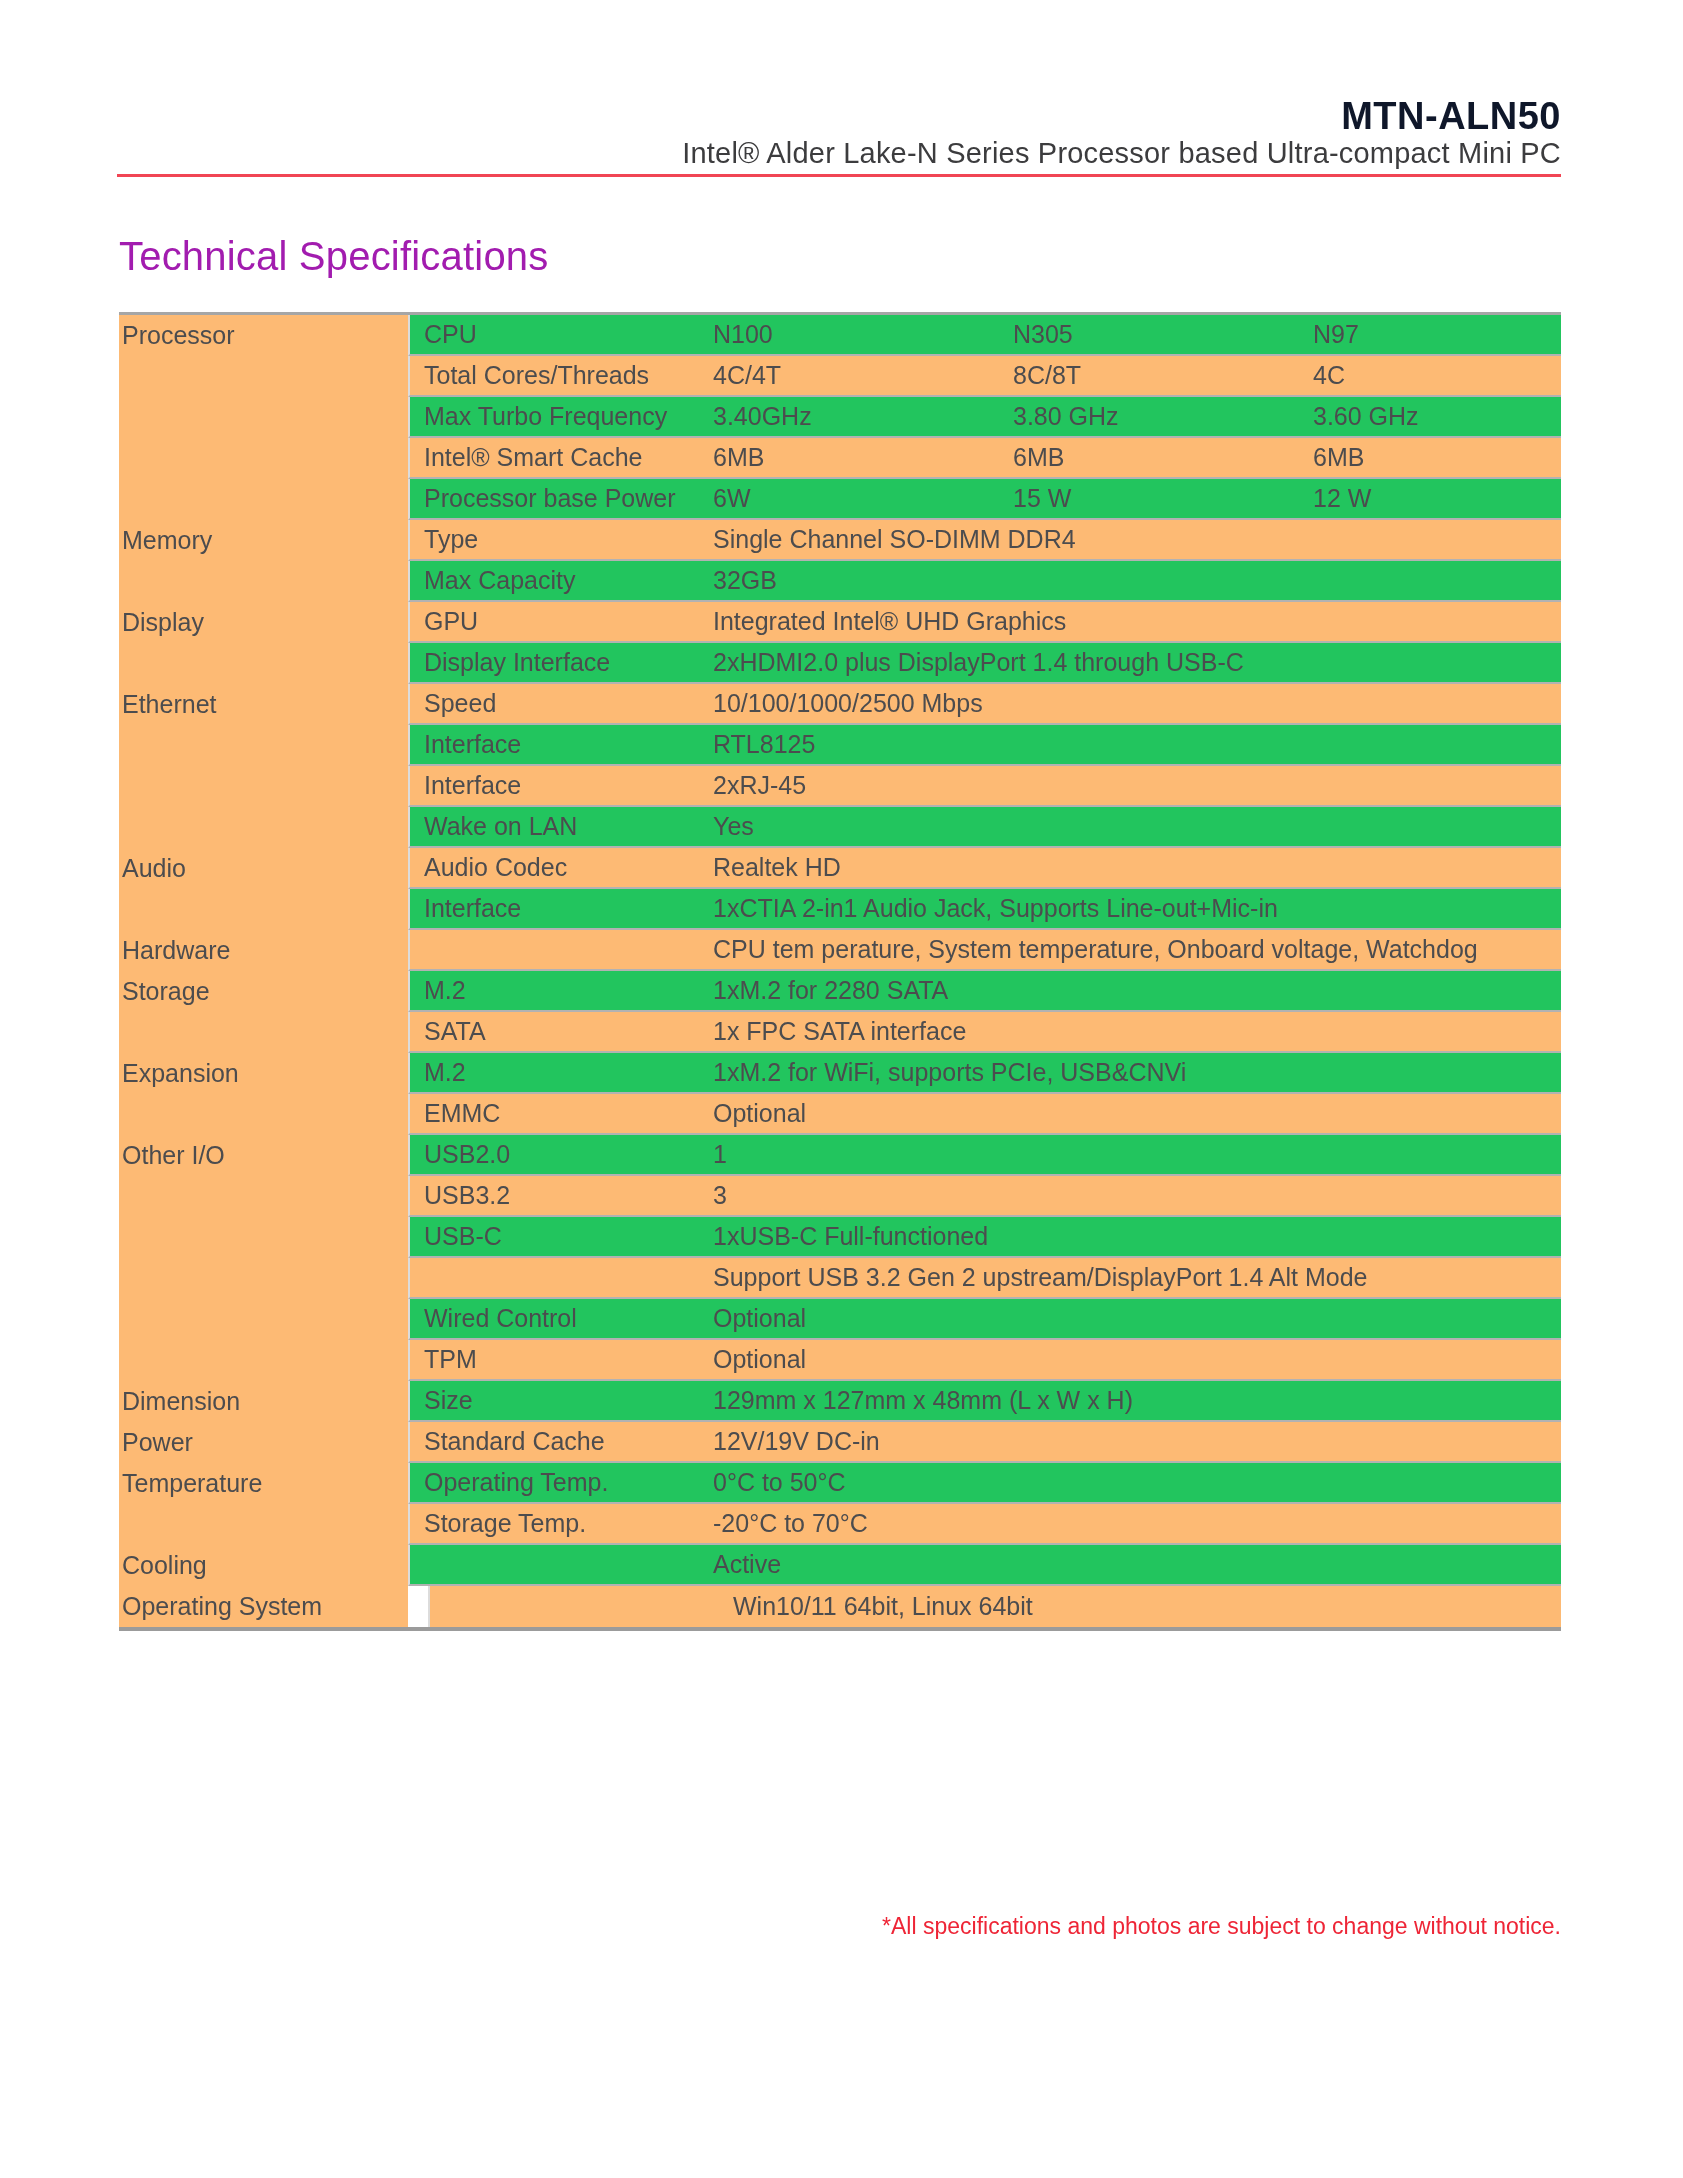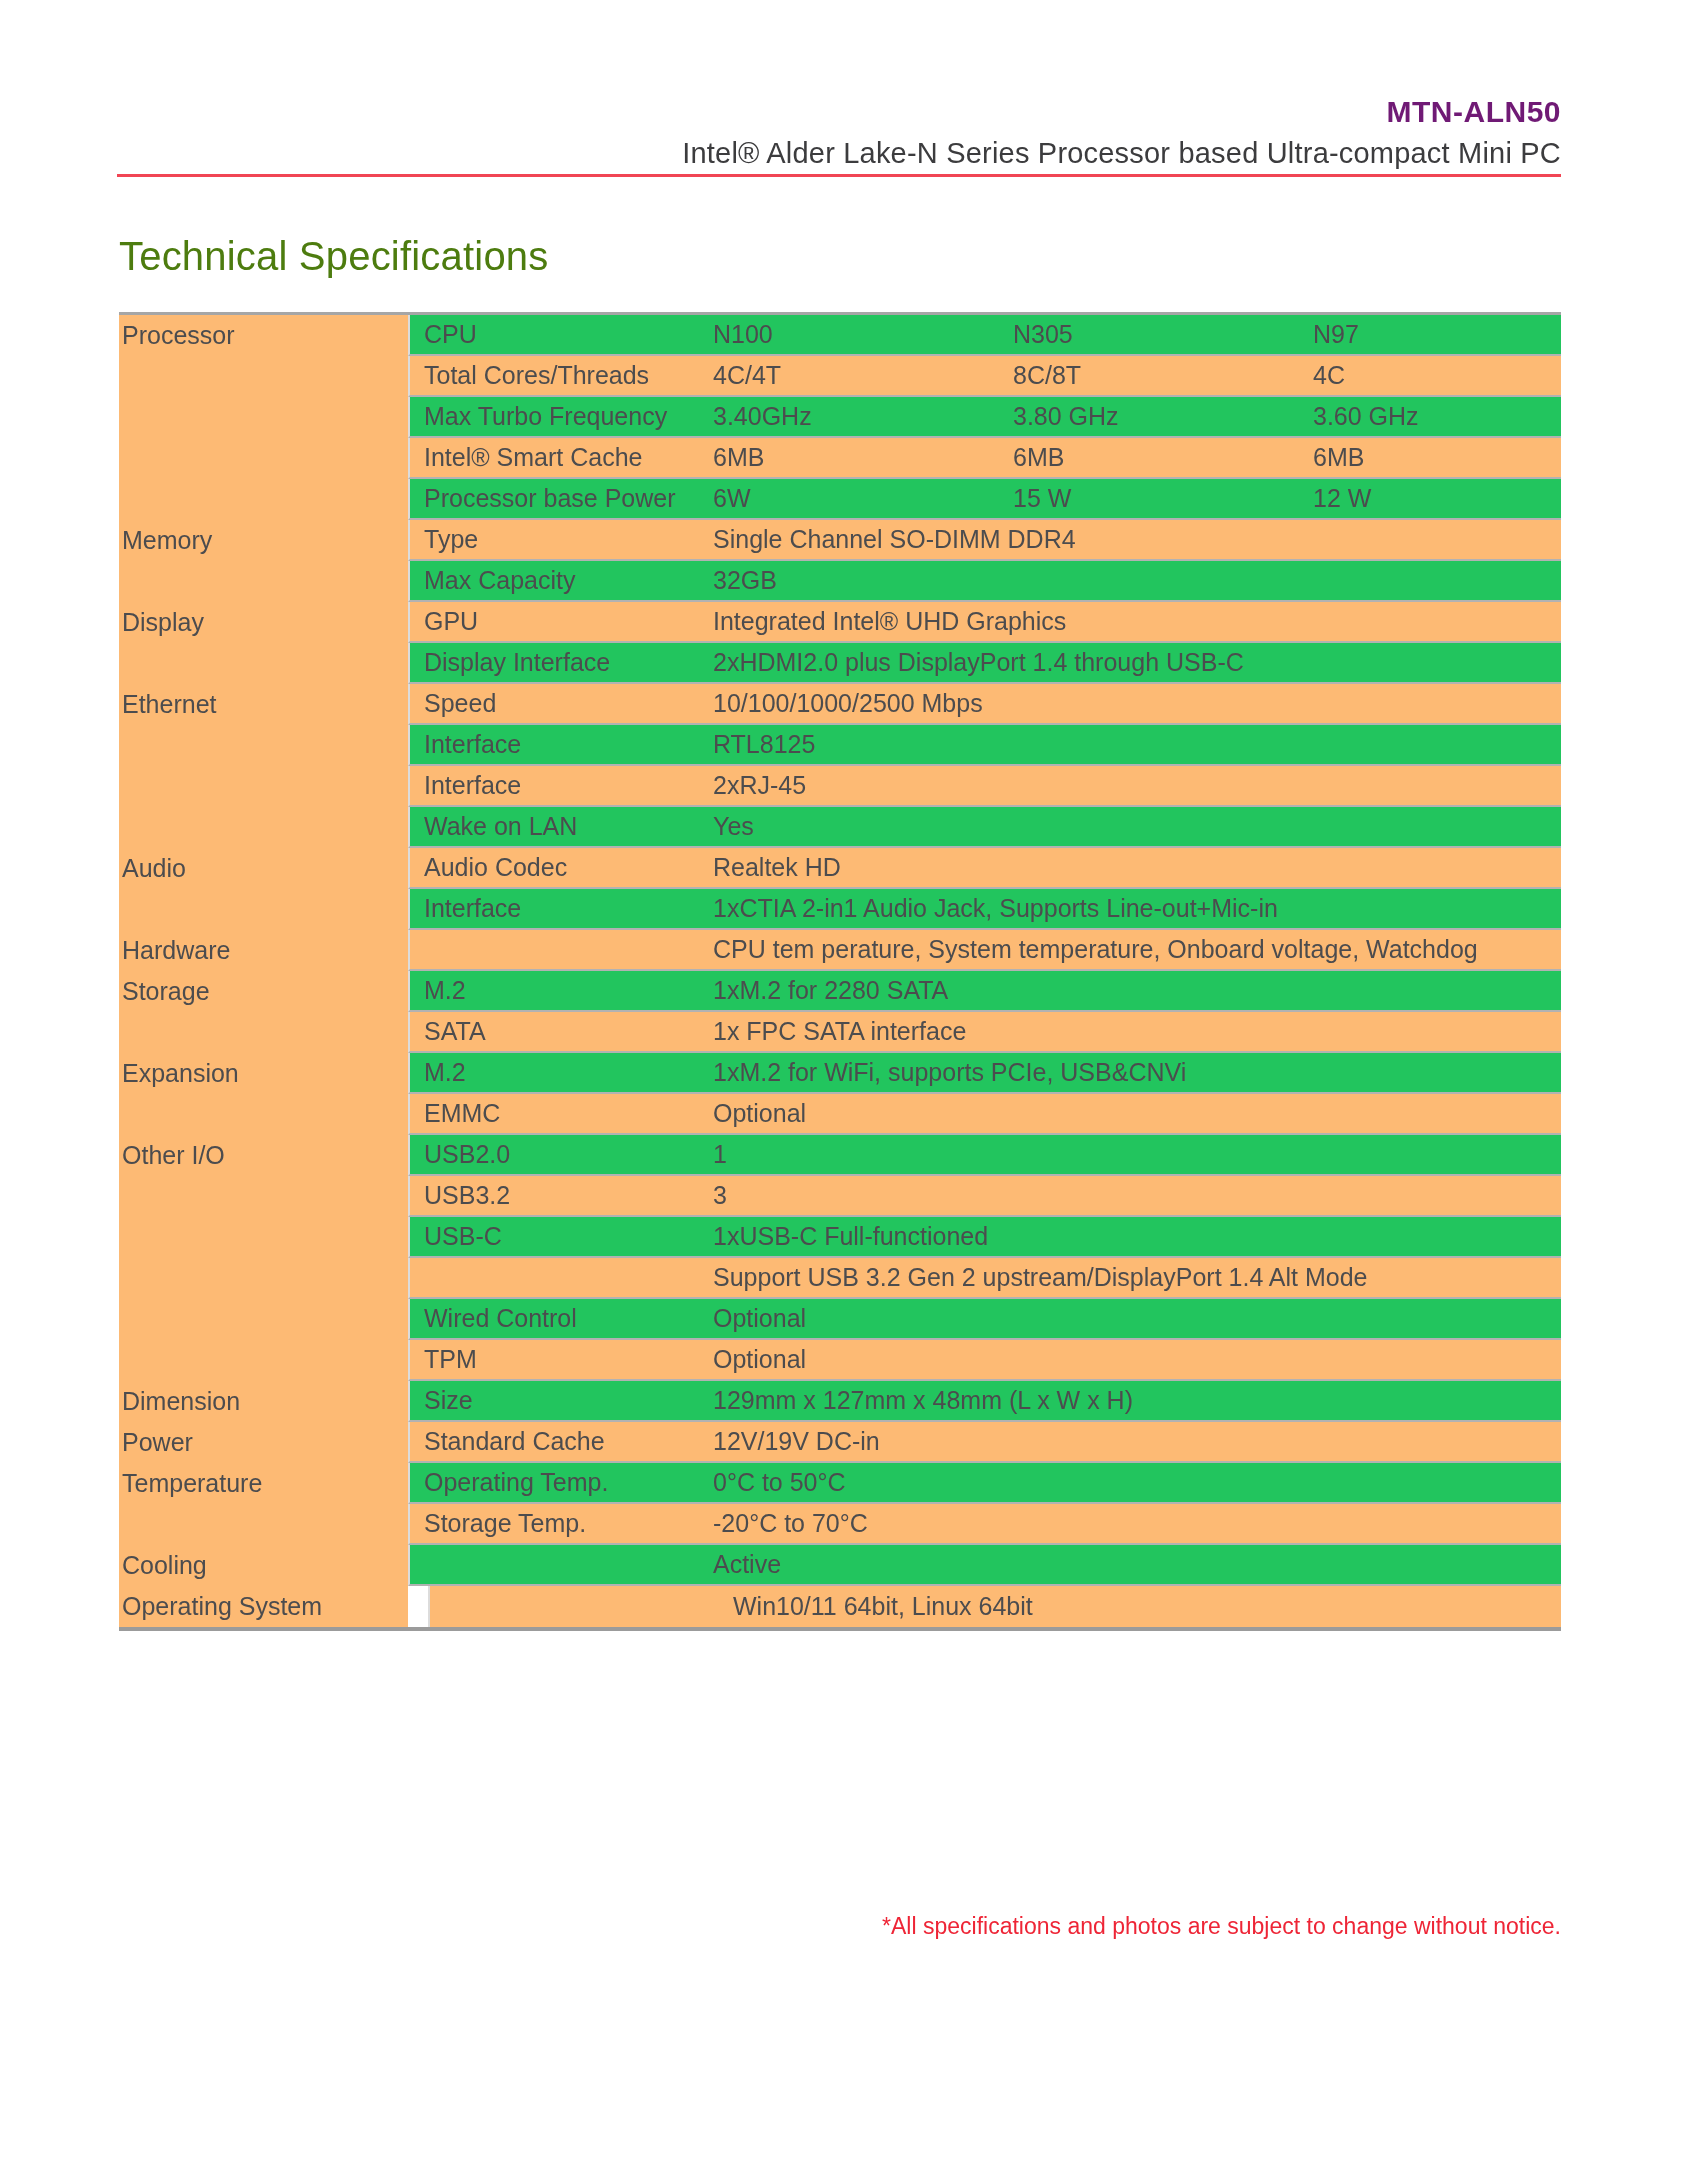--- a/index.html
+++ b/index.html
@@ -5,35 +5,35 @@
   html,body{margin:0;padding:0;background:#ffffff;}
   body{
     width:1683px;height:2178px;position:relative;
     font-family:"Liberation Sans", sans-serif;
     color:#4c4c4e;
     -webkit-font-smoothing:antialiased;
   }
   
   .hdr-model{
     position:absolute;top:95px;right:122px;
-    font-size:30px;font-weight:600;letter-spacing:0.5px;
-    color:#701a75;
+    font-size:38px;font-weight:600;letter-spacing:0.5px;
+    color:#0f172a;
   }
   .hdr-subtitle{
     position:absolute;top:137px;right:122px;
     font-size:29px;font-weight:500;color:#3c3c3e;letter-spacing:0.2px;
   }
   .hdr-rule{
     position:absolute;top:174px;left:117px;width:1444px;height:3px;
     background:#ee2536;opacity:.85;
   }
   
   .section-title{
     position:absolute;top:234px;left:119px;
-    font-size:40px;font-weight:500;color:#4d7c0f;letter-spacing:0.2px;
+    font-size:40px;font-weight:500;color:#a21caf;letter-spacing:0.2px;
   }
   
   .spec-table{
     position:absolute;top:312px;left:119px;width:1442px;
     border-top:3px solid #a6a6a6;
     border-bottom:4px solid #9b9b9b;
     font-size:25px;
   }
   .row{display:flex;height:41px;box-sizing:border-box;}
   .cat{

